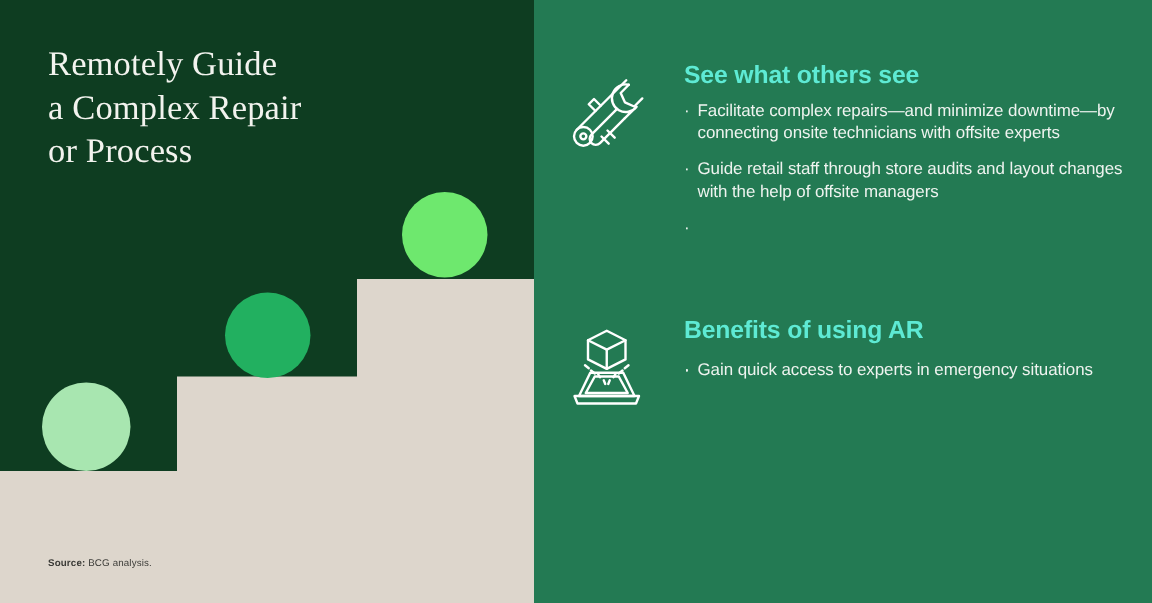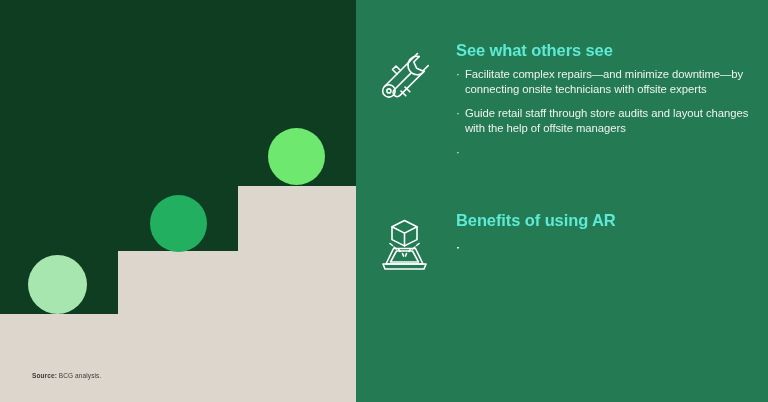--- a/index.html
+++ b/index.html
@@ -129,20 +129,23 @@
     color: #eef3ef;
   }
 </style>
 </head>
 <body>
 
 <div id="slide">
 
   <div class="left-panel">
 
+    <div class="title">Remotely Guide
+a Complex Repair
+or Process</div>
 
     <div class="step step-1"></div>
     <div class="step step-2"></div>
     <div class="step step-3"></div>
 
     <div class="circle circle-low"></div>
     <div class="circle circle-mid"></div>
     <div class="circle circle-high"></div>
 
     <div class="source"><b>Source:</b><span> BCG analysis.</span></div>
@@ -208,20 +211,20 @@
       <div class="sec-body">
         <div class="sec-heading">Benefits of using AR</div>
         <ul class="bullets">
           <li class="bullet">
             <span class="dot">·</span>
           </li>
           <li class="bullet">
             <span class="dot">·</span>
           </li>
           <li class="bullet">
-            <span class="dot">·</span>
+            <span class="dot">·</span><span>Gain quick access to experts in emergency situations</span>
           </li>
         </ul>
       </div>
     </div>
 
   </div>
 </div>
 
 </body></html>

